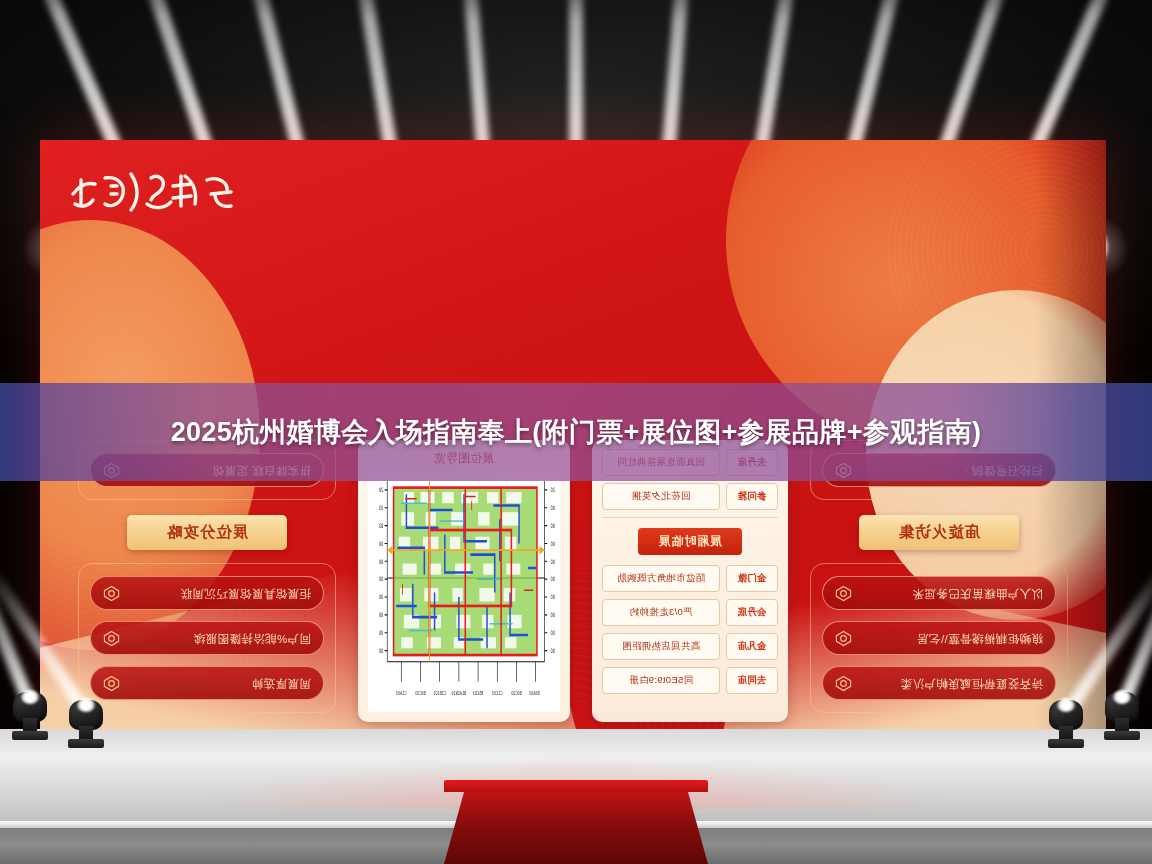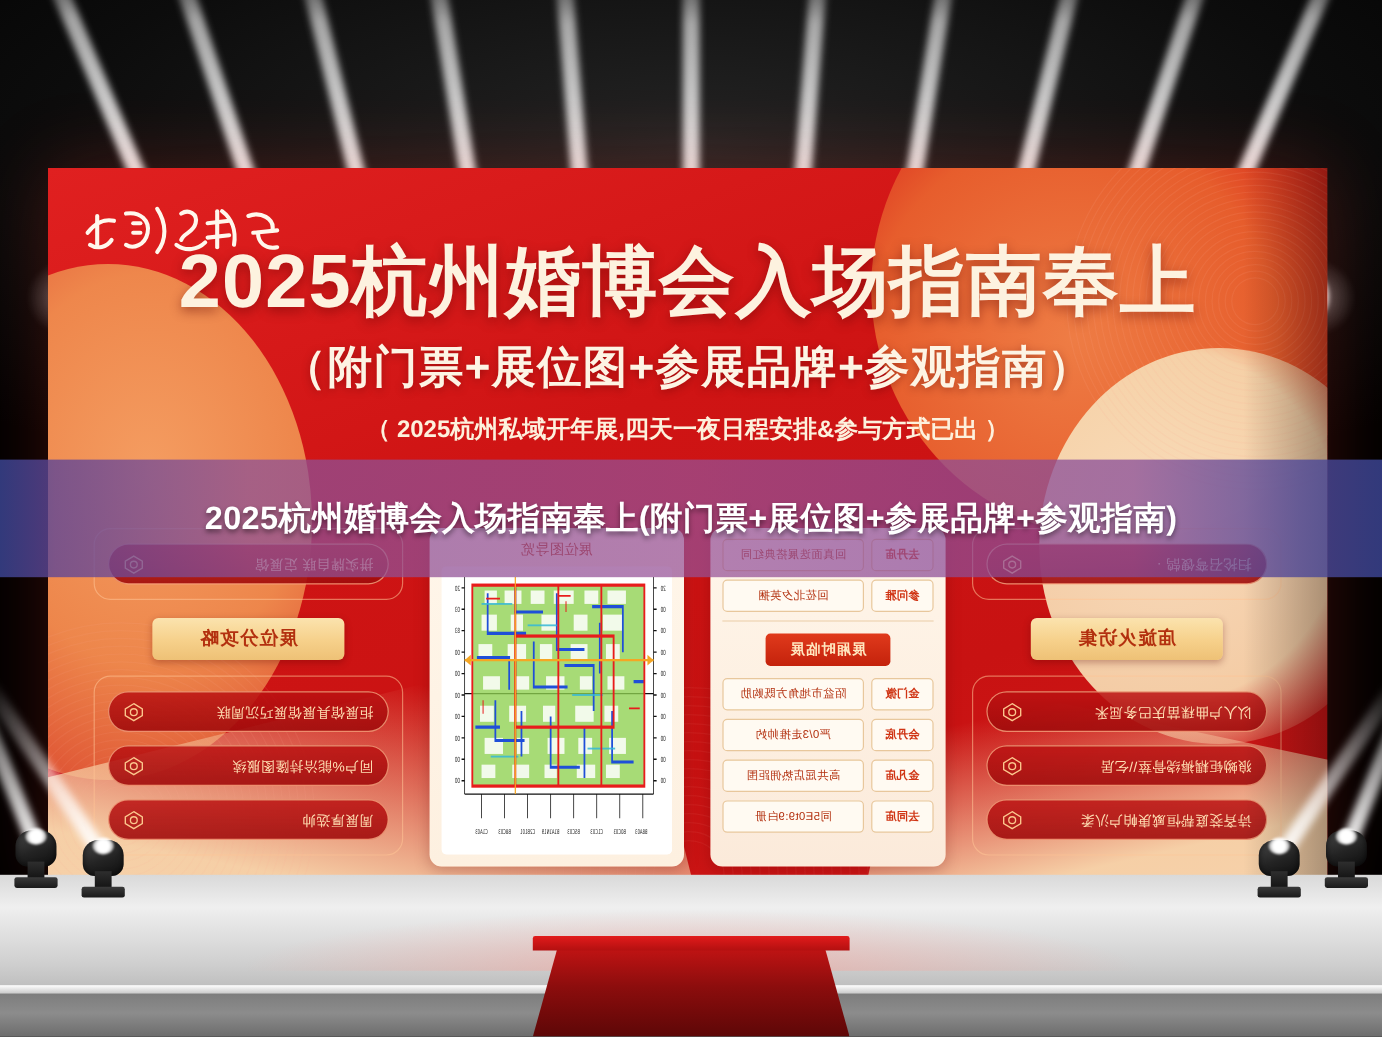--- a/index.html
+++ b/index.html
@@ -467,25 +467,20 @@
           <path d="M108,26 L126,24"></path>
           <path d="M108,38 L126,36"></path>
           <path d="M120,16 C128,22 132,32 130,44"></path>
           <path d="M142,20 C152,16 164,22 162,32"></path>
           <path d="M146,34 L166,32"></path>
           <path d="M150,34 C150,42 156,48 166,46"></path>
         </g>
       </svg>
     </div>
 
-    <div class="headline">
-      <div class="h-main">2025杭州婚博会入场指南奉上</div>
-      <div class="h-sub">（附门票+展位图+参展品牌+参观指南）</div>
-      <div class="h-note">（ 2025杭州私域开年展,四天一夜日程安排&amp;参与方式已出 ）</div>
-    </div>
 
     <div class="content">
 
       <div class="col col-l">
         <div class="group">
           <div class="pill">
             <svg class="ic" viewBox="0 0 24 24">
               <polygon points="12,2 22,8 22,16 12,22 2,16 2,8" fill="none" stroke="#ffcf93" stroke-width="1.6"></polygon>
               <circle cx="12" cy="12" r="4" fill="none" stroke="#ffcf93" stroke-width="1.6"></circle>
             </svg>

